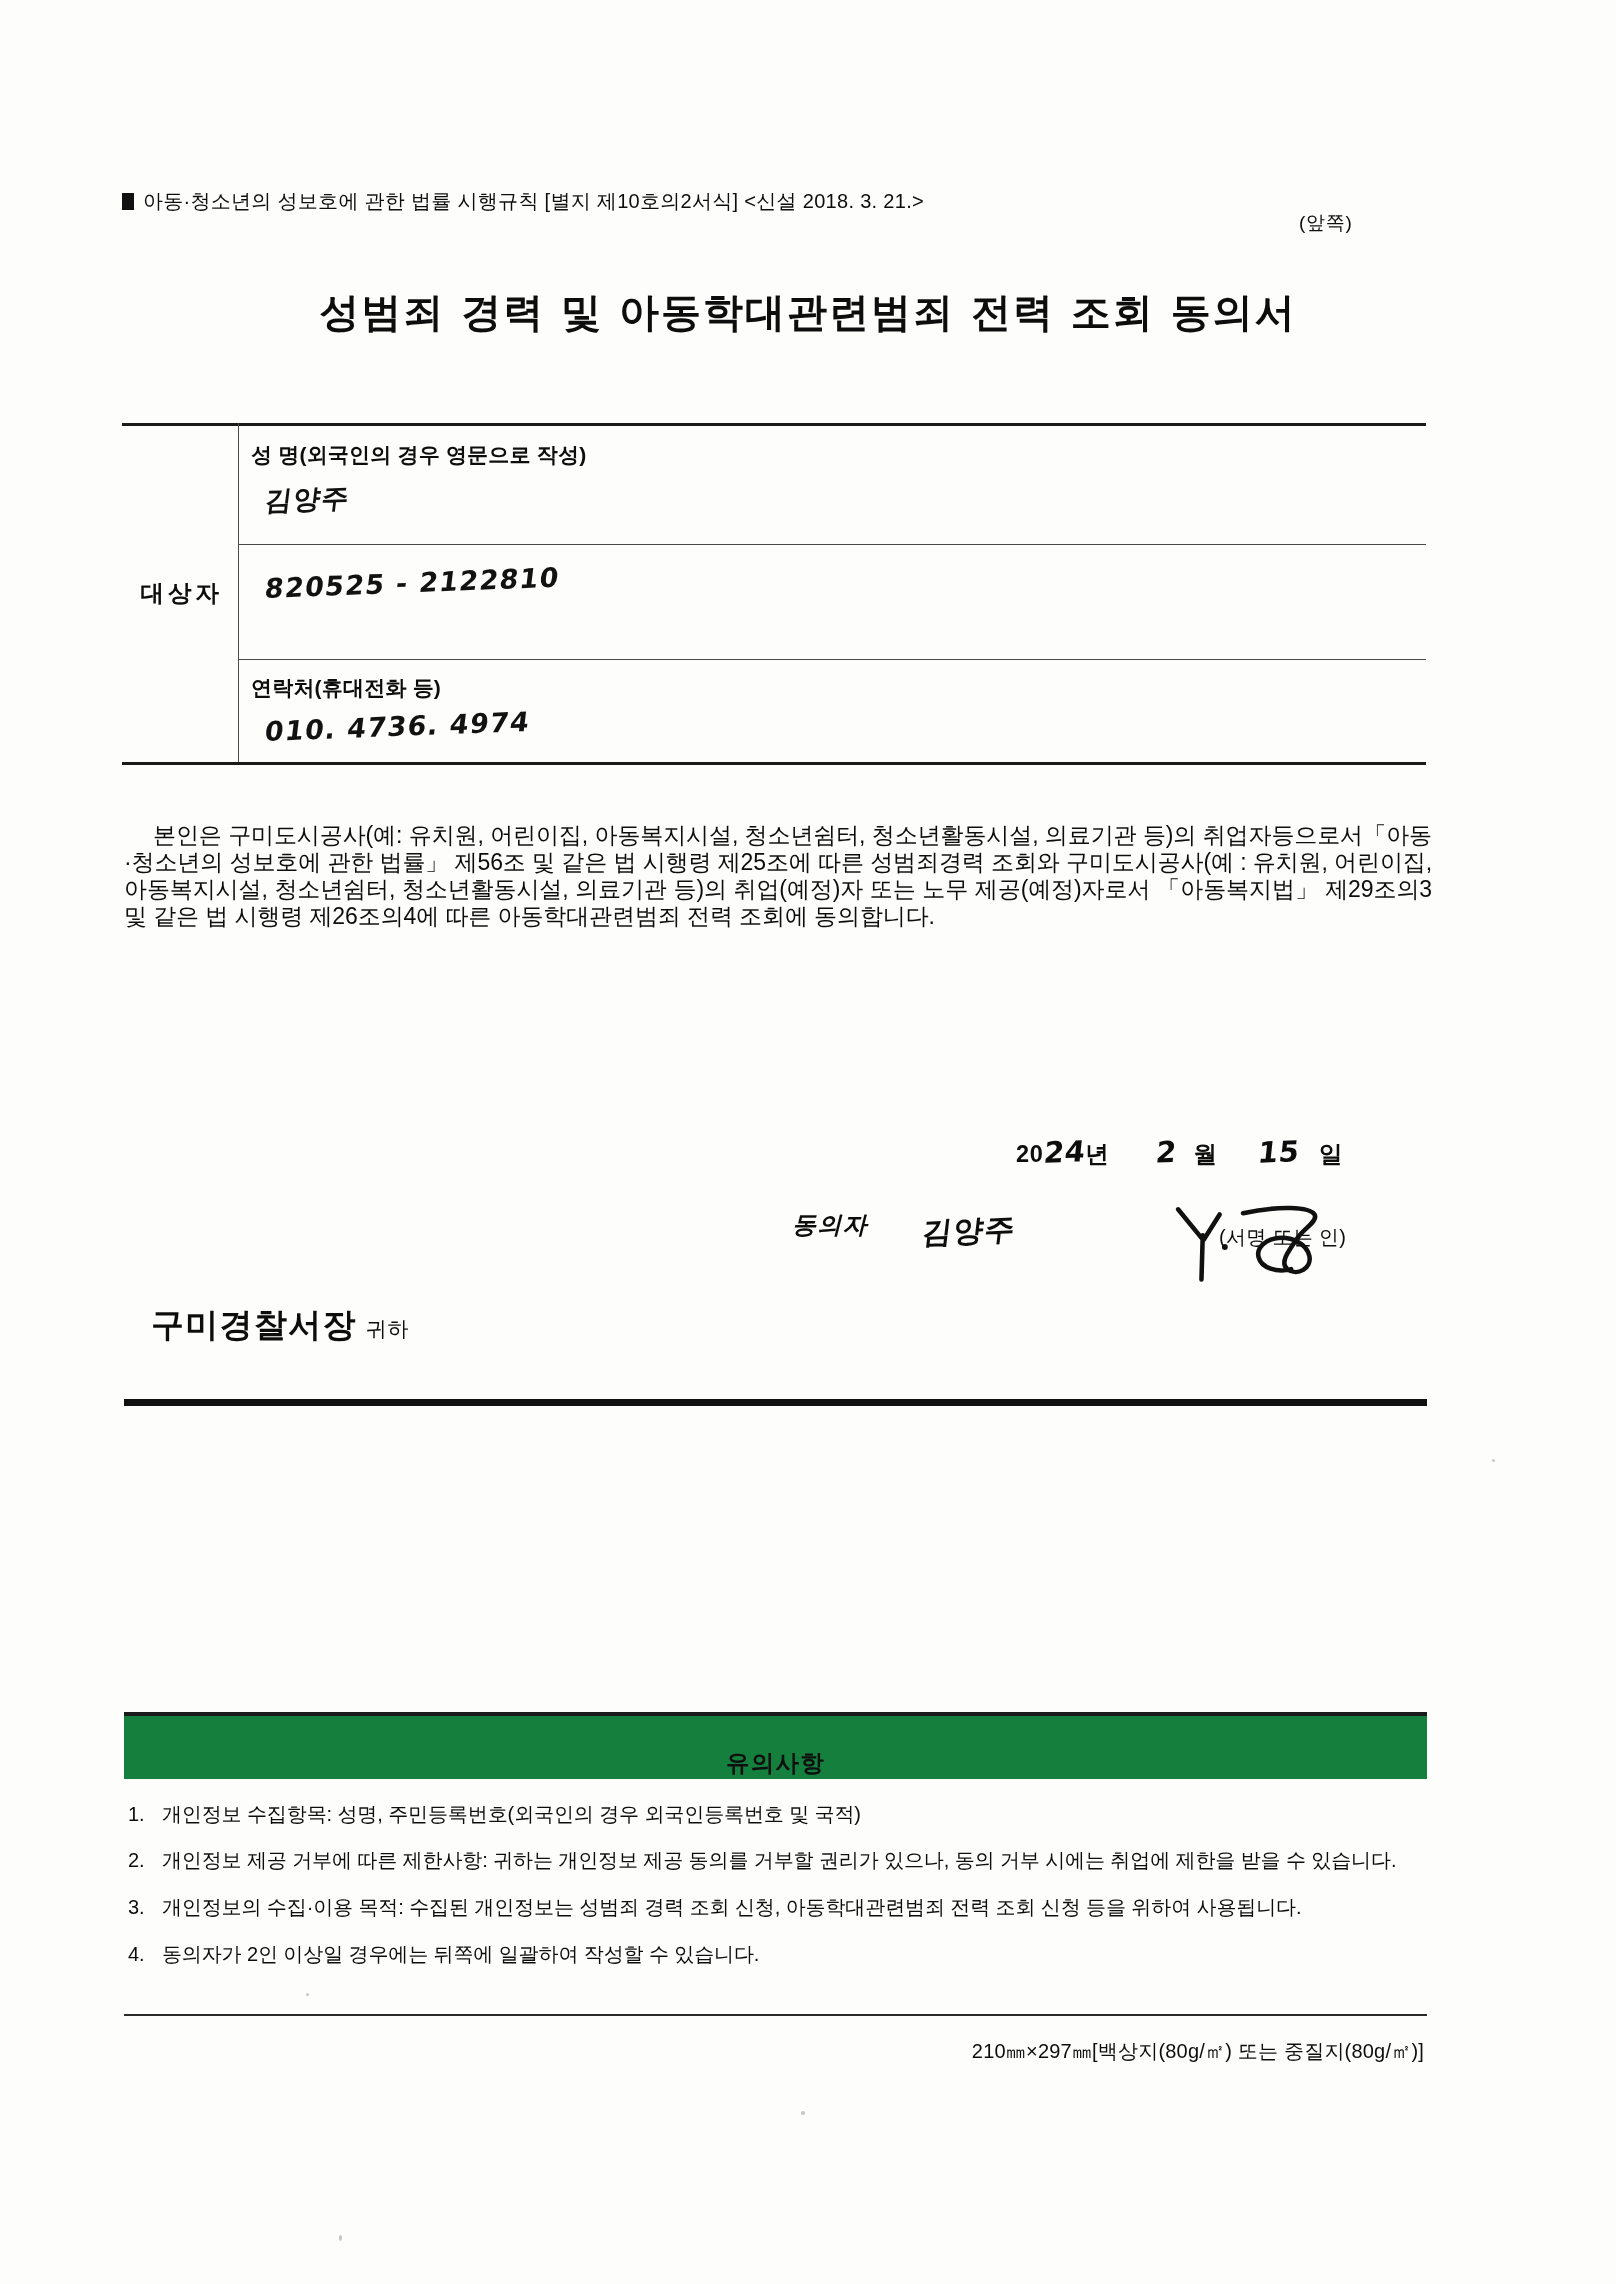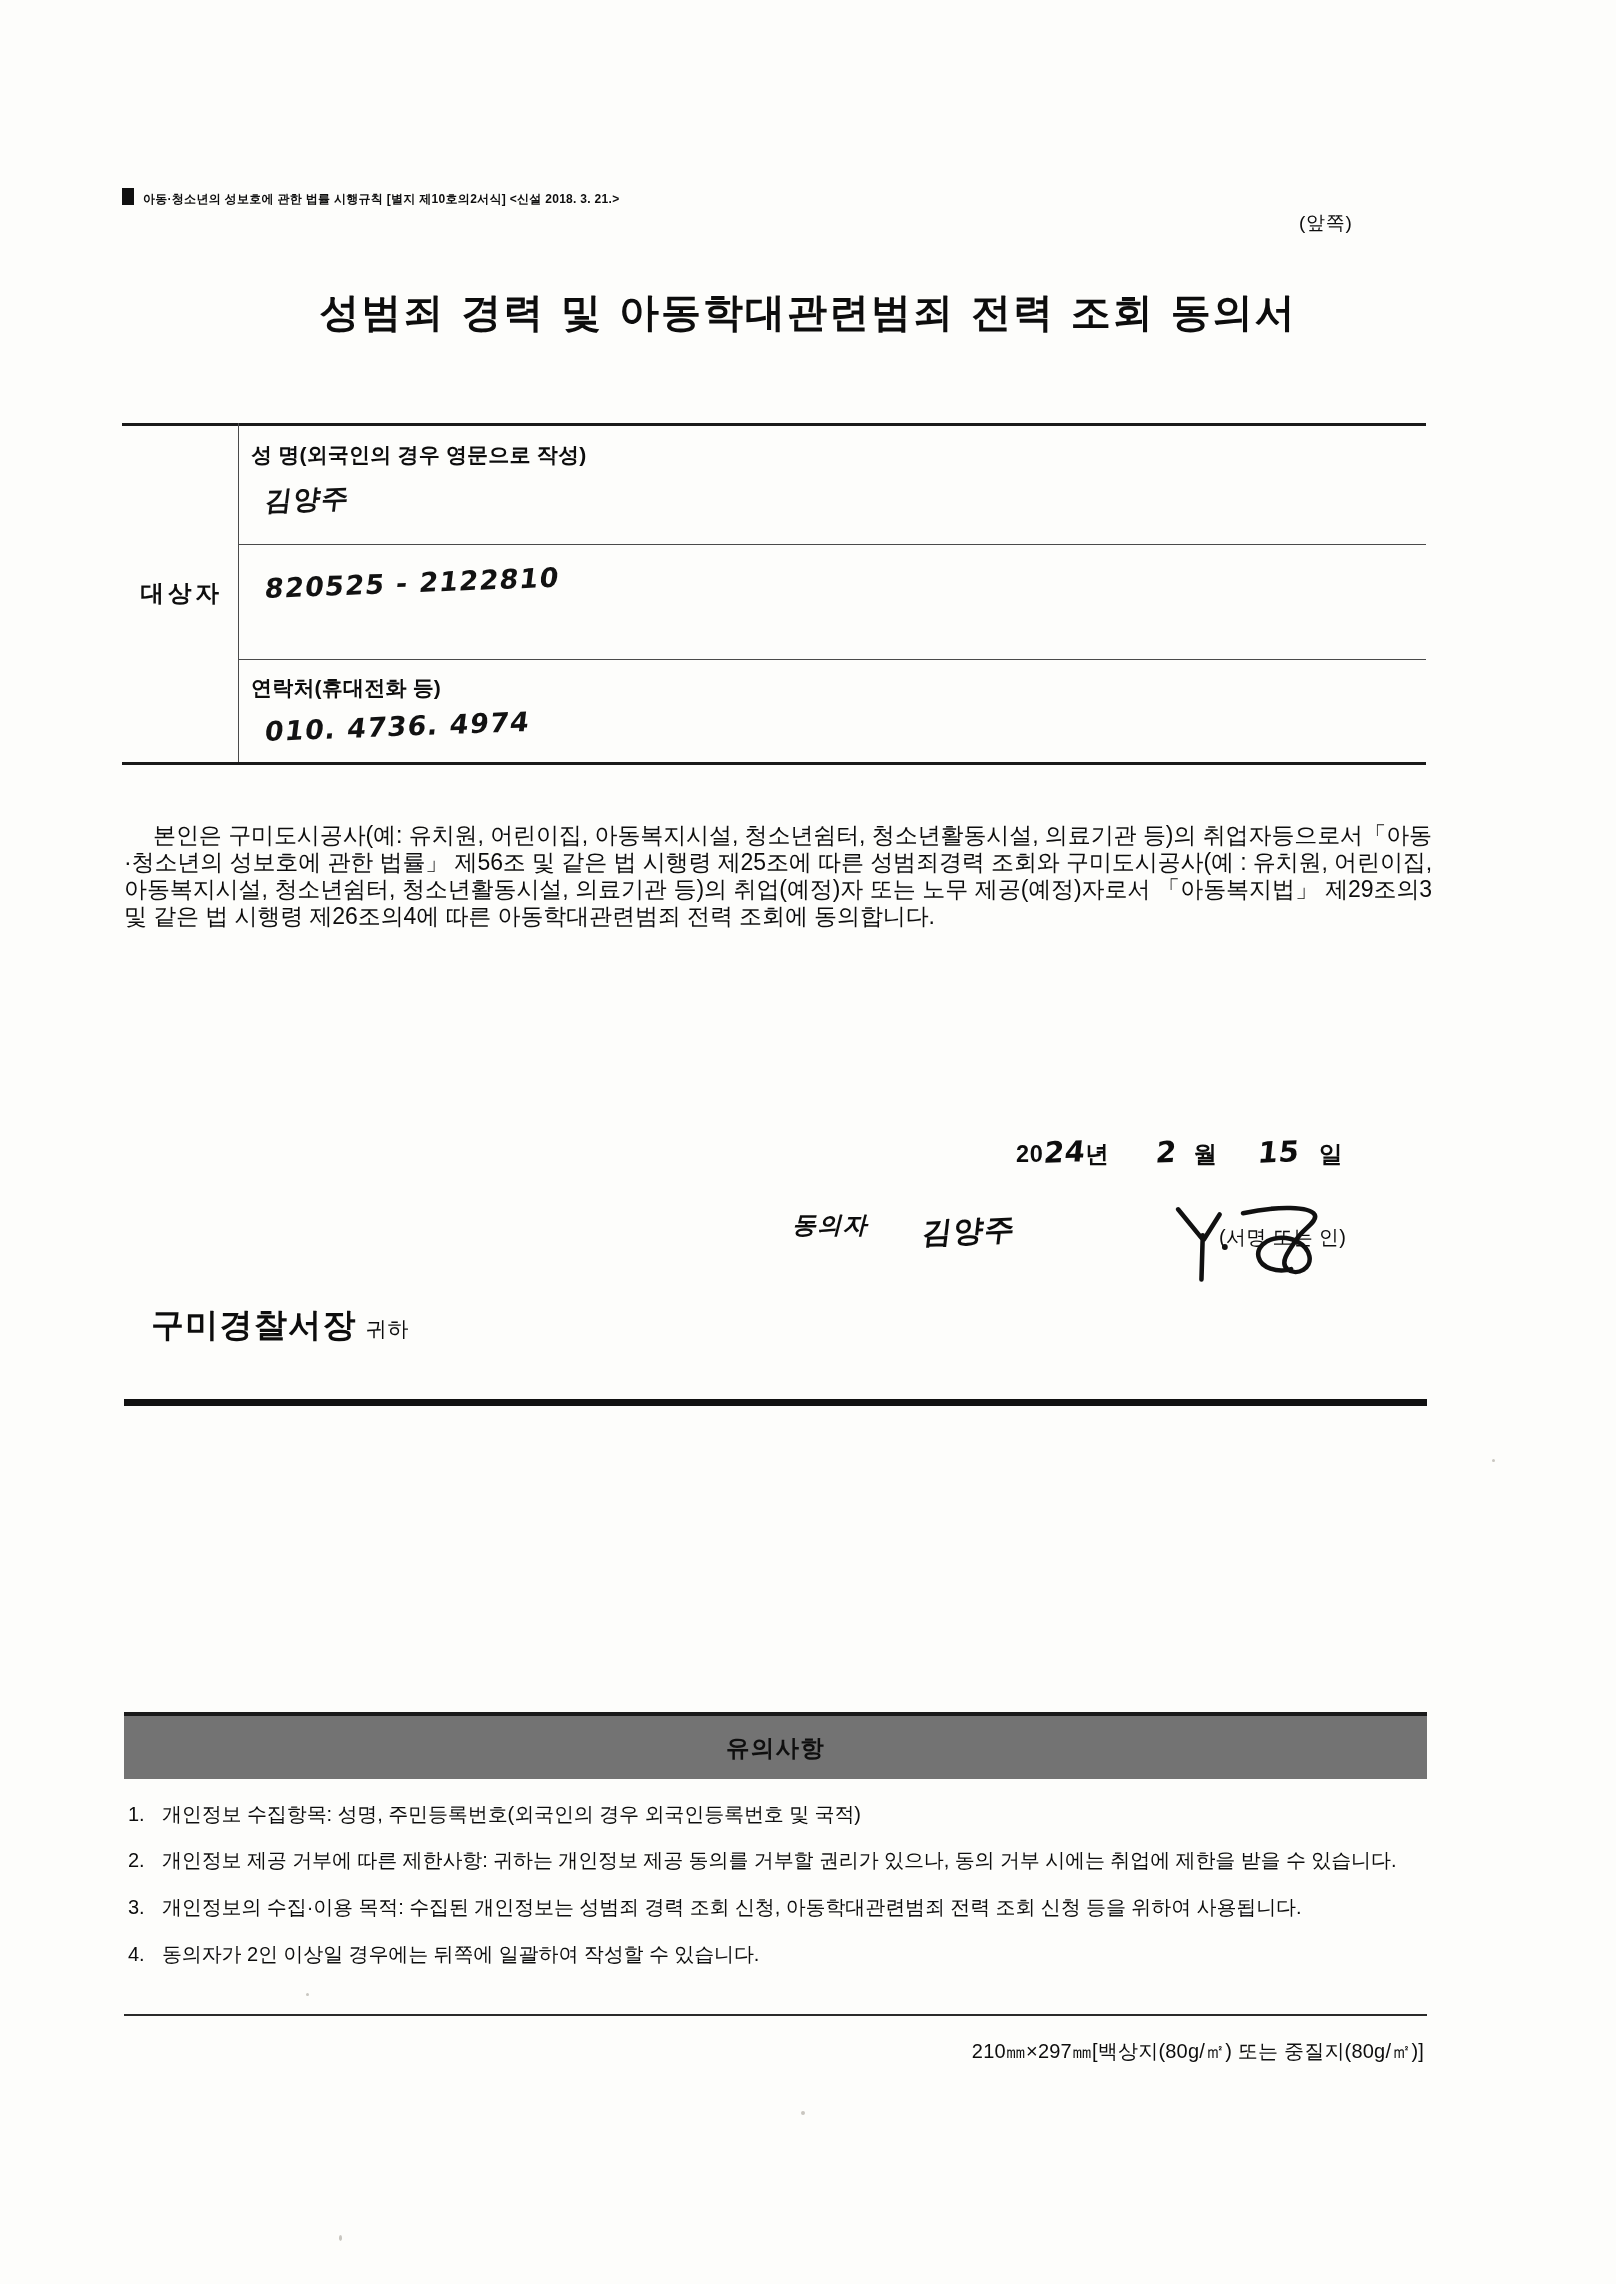--- a/index.html
+++ b/index.html
@@ -8,22 +8,22 @@
     font-family:"Liberation Sans","DejaVu Sans",sans-serif;
     color:#0d0d0d;background:#fdfdfb;
   }
   .page{position:absolute;inset:0;}
 
   
   .abs{position:absolute;}
 
   
   #form-header{
-    left:122px;top:188px;font-size:12px;letter-spacing:0.3px;
-    white-space:nowrap;font-weight:700;text-align:center;
+    left:122px;top:188px;font-size:20px;letter-spacing:0.3px;
+    white-space:nowrap;font-weight:400;text-align:center;
   }
   #header-marker{
     display:inline-block;width:12.4px;height:17px;background:#111;
     vertical-align:-2px;margin-right:8.5px;
   }
   #page-side-label{
     left:1299px;top:210px;font-size:19px;letter-spacing:0.7px;
   }
 
   
@@ -127,23 +127,23 @@
   }
   #recipient-suffix{font-size:21px;font-weight:500;letter-spacing:0.7px;margin-left:9px;}
 
   #thick-rule{
     left:124px;top:1399px;width:1303px;height:7.2px;background:#111;
   }
 
   
   #notice-box{left:124px;top:1712px;width:1303px;}
   #notice-header{
-    position:relative;height:63px;background:#737373;
+    position:relative;height:63px;background:#15803d;
     border-top:4.6px solid #1a1a1a;
-    display:flex;align-items:center;justify-content:center;
+    display:flex;align-items:flex-end;justify-content:center;
   }
   #notice-header-title{
     font-size:23.5px;font-weight:700;letter-spacing:1.3px;color:#0f0f0f;
   }
   #notice-list{padding-top:11.7px;}
   .notice-item{
     display:flex;font-size:20px;line-height:35px;letter-spacing:-0.1px;
     padding:5.9px 0 5.9px 0;font-weight:500;
   }
   .notice-num{width:34px;flex:0 0 34px;text-align:left;padding-left:3.9px;}

